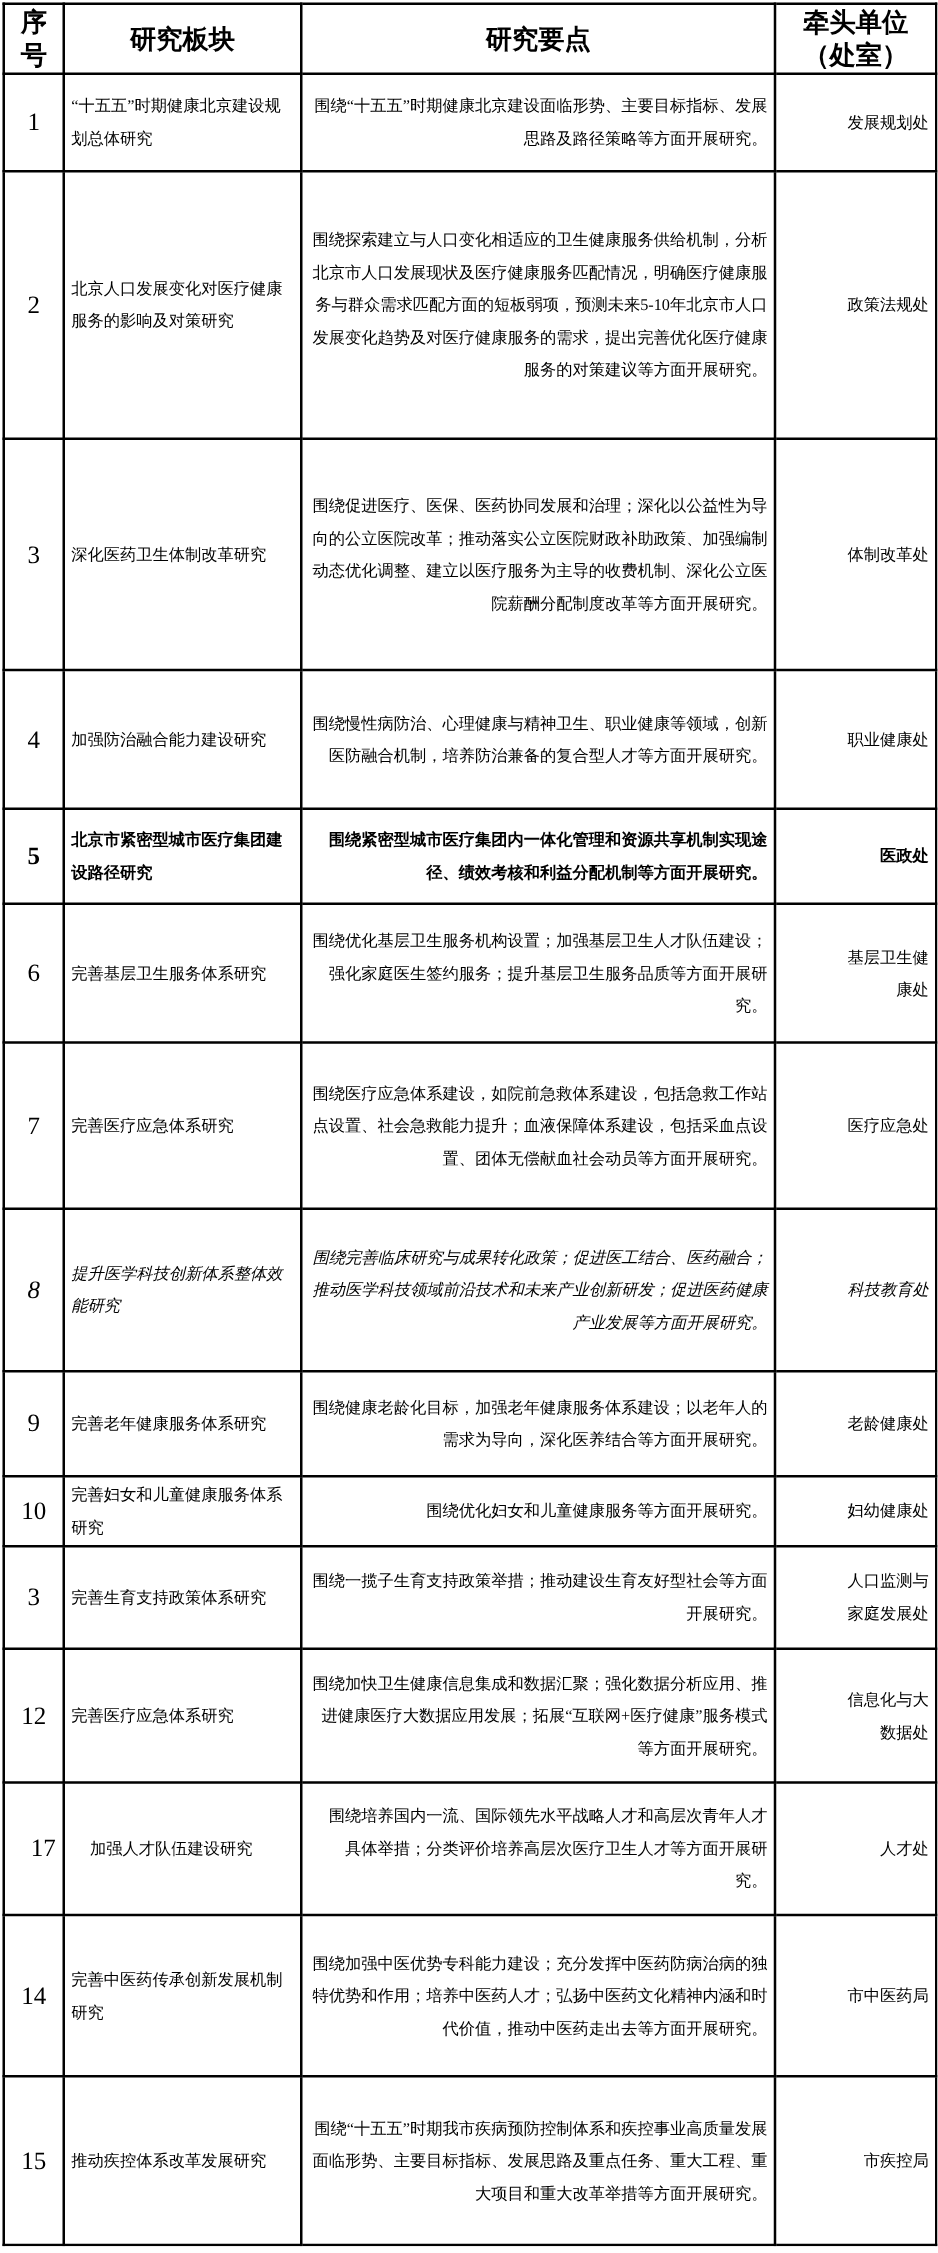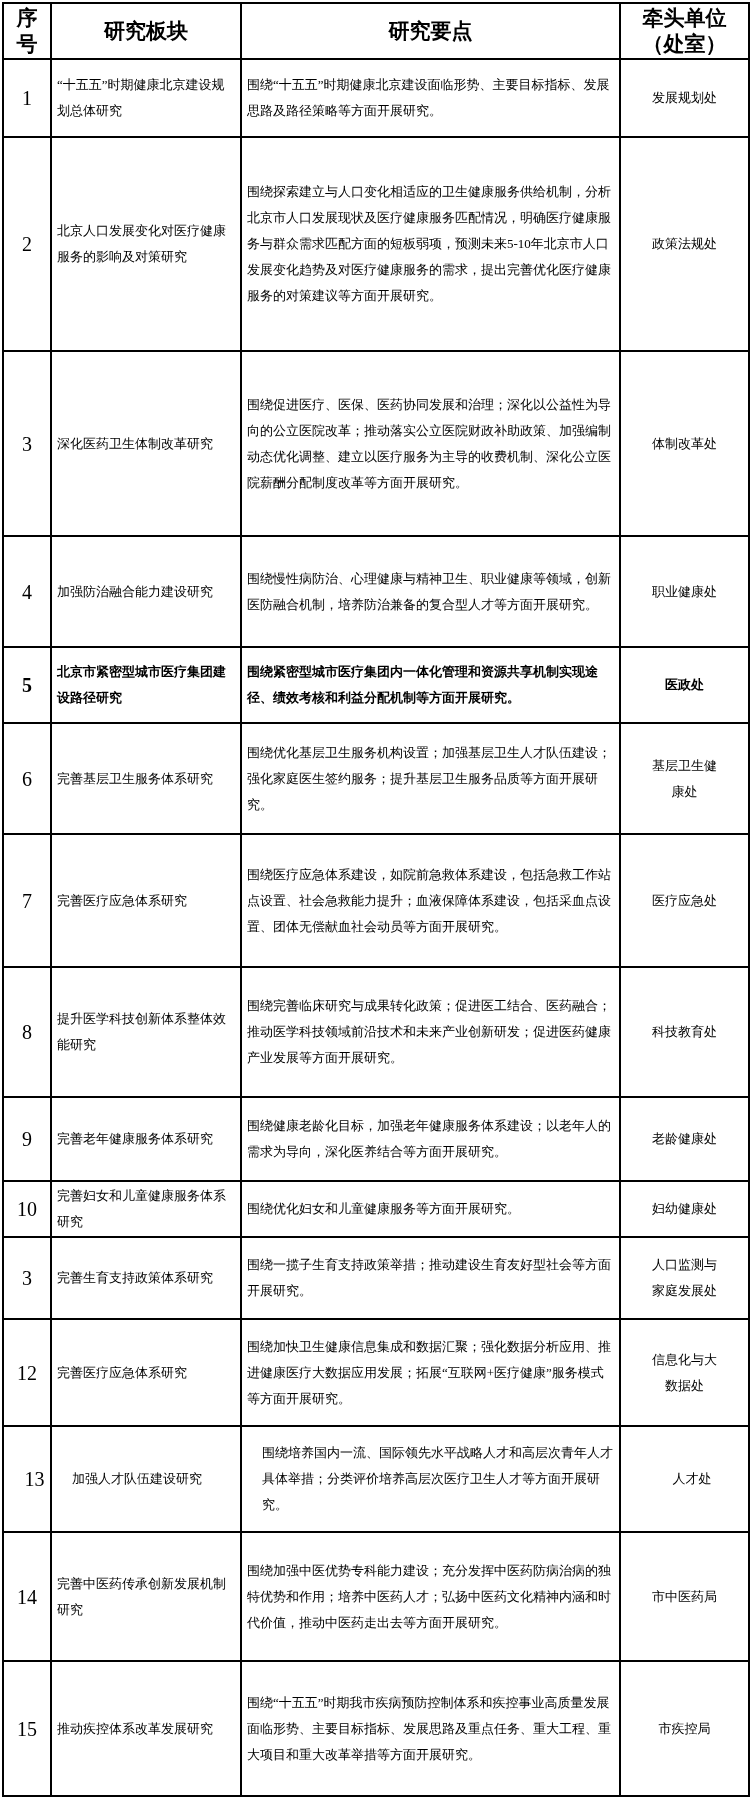--- a/index.html
+++ b/index.html
@@ -47,35 +47,35 @@
     line-height: 26px;
   }
   td.no {
     text-align: center;
     font-size: 20px;
   }
   td.plate {
     text-align: left;
   }
   td.points {
-    text-align: left;
+    text-align: right;
   }
   td.unit {
-    text-align: center;
+    text-align: right;
     white-space: pre-line;
   }
   
   tr.r1  td { height: 74px;  }
   tr.r2  td { height: 210px; }
   tr.r3  td { height: 181px; }
   tr.r4  td { height: 107px; border-radius: 11px; }
   tr.r5  td { height: 72px; font-weight: bold;  }
   tr.r6  td { height: 107px; }
   tr.r7  td { height: 129px; }
-  tr.r8  td { height: 126px; }
+  tr.r8  td { height: 126px; font-style: italic; }
   tr.r9  td { height: 80px;  }
   tr.r10 td { height: 46px;  }
   tr.r11 td { height: 78px;  }
   tr.r12 td { height: 103px; }
   tr.r13 td { height: 102px; padding-left: 20px; }
   tr.r14 td { height: 125px; border-radius: 10px; }
   tr.r15 td { height: 131px; }
 </style>
 </head>
 <body>
@@ -167,21 +167,21 @@
 家庭发展处</td>
         </tr>
         <tr class="r12">
           <td class="no">12</td>
           <td class="plate">完善医疗应急体系研究</td>
           <td class="points">围绕加快卫生健康信息集成和数据汇聚；强化数据分析应用、推进健康医疗大数据应用发展；拓展“互联网+医疗健康”服务模式等方面开展研究。</td>
           <td class="unit">信息化与大
 数据处</td>
         </tr>
         <tr class="r13">
-          <td class="no">13</td>
+          <td class="no">17</td>
           <td class="plate">加强人才队伍建设研究</td>
           <td class="points">围绕培养国内一流、国际领先水平战略人才和高层次青年人才具体举措；分类评价培养高层次医疗卫生人才等方面开展研究。</td>
           <td class="unit">人才处</td>
         </tr>
         <tr class="r14">
           <td class="no">14</td>
           <td class="plate">完善中医药传承创新发展机制研究</td>
           <td class="points">围绕加强中医优势专科能力建设；充分发挥中医药防病治病的独特优势和作用；培养中医药人才；弘扬中医药文化精神内涵和时代价值，推动中医药走出去等方面开展研究。</td>
           <td class="unit">市中医药局</td>
         </tr>

